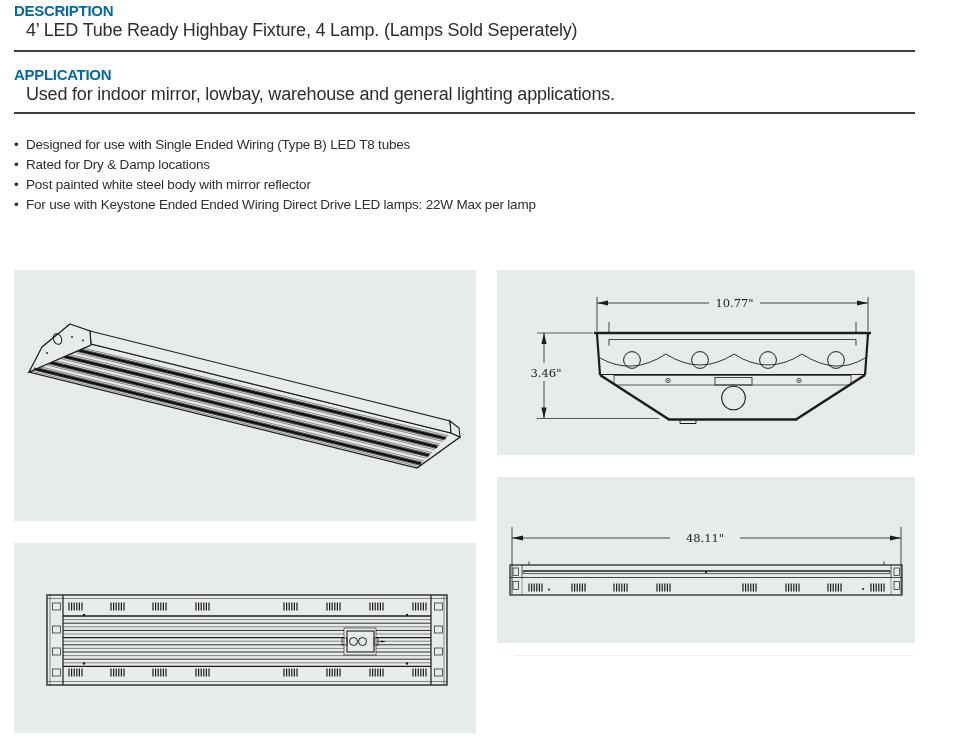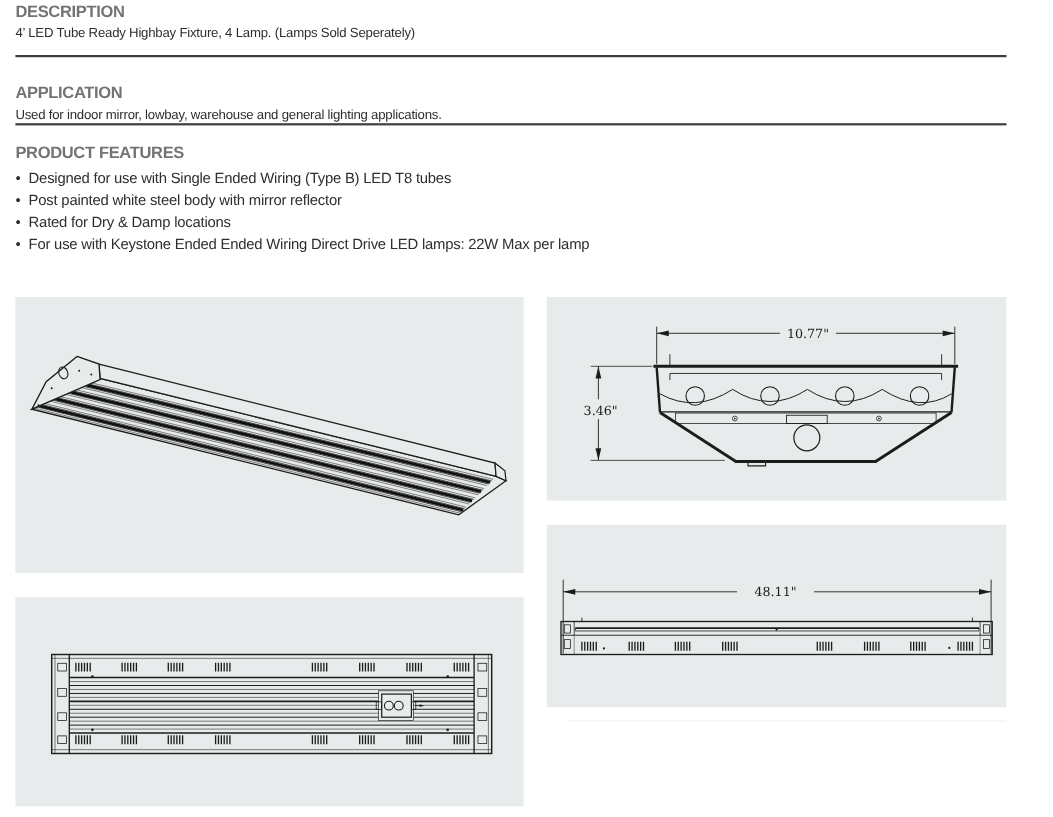--- a/index.html
+++ b/index.html
@@ -1,20 +1,20 @@
 <!DOCTYPE html>
 <html><head>
 <meta charset="utf-8">
 <style>
   html,body{margin:0;padding:0;background:#ffffff;}
   .page{position:relative;width:957px;height:743px;background:#ffffff;overflow:hidden;
         font-family:"Liberation Sans",sans-serif;color:#2e2e2e;}
   .txt{position:absolute;left:14px;right:42px;}
-  .sec-head{margin:0;font-size:15px;font-weight:bold;color:#737373;letter-spacing:-0.3px;}
-  .sec-body{margin:3px 0 0 0;font-size:12px;letter-spacing:-0.2px;line-height:16px;}
+  .sec-head{margin:0;font-size:15px;font-weight:bold;color:#0369a1;letter-spacing:-0.3px;}
+  .sec-body{margin:3px 0 0 12px;font-size:18px;letter-spacing:-0.2px;line-height:16px;}
   .rule{position:absolute;left:14px;width:901px;height:2px;background:#3d3d3d;}
   .features{margin:4px 0 0 0;padding:0;list-style:none;}
   .features li{position:relative;padding-left:12px;font-size:13.5px;letter-spacing:-0.2px;line-height:20px;}
   .features li::before{content:"\2022";position:absolute;left:0;top:0;}
   .panel{position:absolute;background:#e8ebeb;}
   .panel svg{display:block;width:100%;height:100%;}
   #p-iso{left:14px;top:270px;width:462px;height:251px;}
   #p-end{left:497px;top:270px;width:418px;height:185px;}
   #p-top{left:14px;top:543px;width:462px;height:190px;}
   #p-side{left:497px;top:477px;width:418px;height:166px;}
@@ -26,33 +26,32 @@
 
 <div class="page">
 
   <section class="txt" style="top:2px">
     <h2 class="sec-head">DESCRIPTION</h2>
     <p class="sec-body">4’ LED Tube Ready Highbay Fixture, 4 Lamp. (Lamps Sold Seperately)</p>
   </section>
 
   <div class="rule" style="top:50px"></div>
 
-  <section class="txt" style="top:76px">
+  <section class="txt" style="top:66px">
     <h2 class="sec-head">APPLICATION</h2>
     <p class="sec-body">Used for indoor mirror, lowbay, warehouse and general lighting applications.</p>
   </section>
 
   <div class="rule" style="top:112px"></div>
 
   <section class="txt" style="top:131px">
-    <h2 class="sec-head">PRODUCT FEATURES</h2>
     <ul class="features">
       <li>Designed for use with Single Ended Wiring (Type B) LED T8 tubes</li>
+      <li>Rated for Dry &amp; Damp locations</li>
       <li>Post painted white steel body with mirror reflector</li>
-      <li>Rated for Dry &amp; Damp locations</li>
       <li>For use with Keystone Ended Ended Wiring Direct Drive LED lamps: 22W Max per lamp</li>
     </ul>
   </section>
 
   <div class="panel" id="p-iso">
     <svg viewBox="0 0 462 251">
       <g fill="none" stroke="#1c1c1c">
 
         <g stroke="#4a4a4a" stroke-width="0.6">
           <line x1="69.3" y1="78.1" x2="434.3" y2="165.8"></line>

